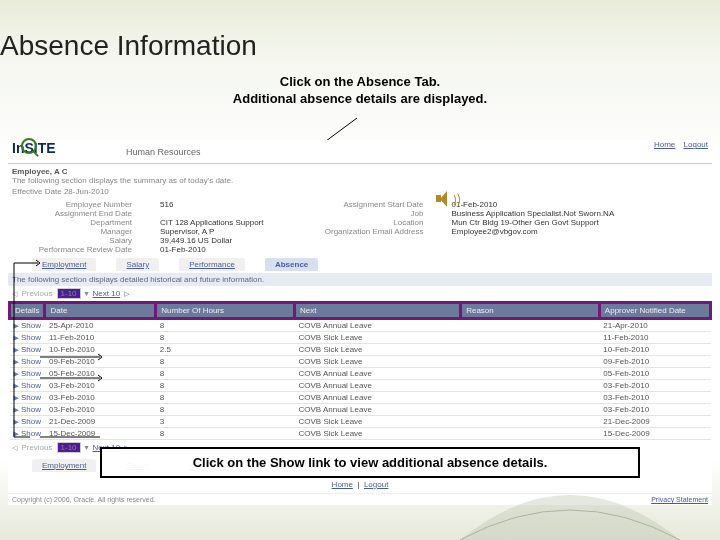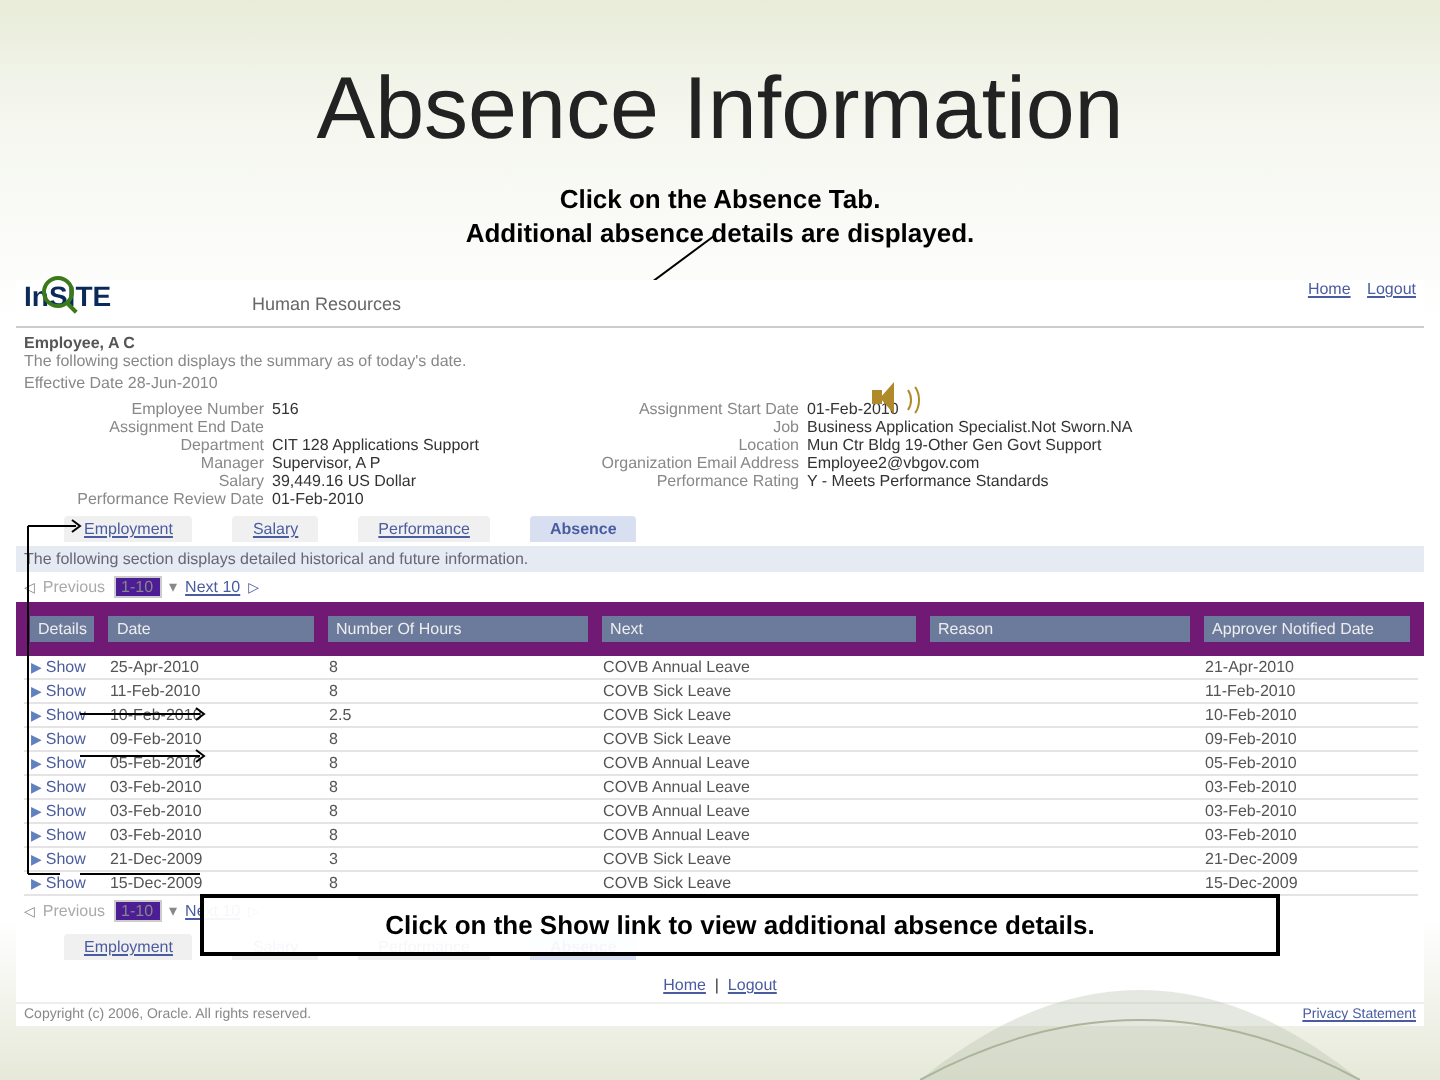--- a/index.html
+++ b/index.html
@@ -10,24 +10,24 @@
     font-family: Arial, Helvetica, sans-serif;
     overflow: hidden;
   }
   .slide {
     position: relative;
     width: 720px;
     height: 540px;
     background: linear-gradient(to bottom, #e8ecd8 0%, #f4f6ee 10%, #ffffff 30%, #ffffff 85%, #e6e9d9 100%);
   }
   .slide-title {
-    font-size: 44px;
+    font-size: 28px;
     font-weight: normal;
     color: #222;
-    text-align: center;
+    text-align: left;
     padding-top: 30px;
     margin: 0;
   }
   .subtitle {
     text-align: center;
     font-size: 13px;
     font-weight: bold;
     color: #000;
     margin-top: 12px;
     line-height: 1.3;
@@ -80,21 +80,21 @@
   .rule { border-top: 1px solid #ccc; margin: 3px 0; }
 
   .emp-name { font-weight: bold; color: #555; padding: 0 4px; }
   .emp-note { color: #888; padding: 0 4px 2px 4px; }
 
   .info-block {
     display: flex;
     gap: 40px;
     padding: 2px 4px;
   }
-  .info-col .kv { display: flex; }
+  .info-col .kv { display: flex; gap: 24px; }
   .kv .k { color: #888; text-align: right; width: 120px; padding-right: 4px; }
   .kv .v { color: #333; }
 
   .tabs {
     padding: 2px 4px;
     display: flex;
     gap: 0;
   }
   .tab {
     padding: 2px 10px;
@@ -137,21 +137,21 @@
     width: 100%;
     border-collapse: collapse;
   }
   table.grid th {
     background: #6c7b9c;
     color: #eee;
     font-weight: normal;
     text-align: left;
     padding: 2px 4px;
     font-size: 8px;
-    border: 7px solid #701a75;
+    border: 3px solid #701a75;
   }
   table.grid td {
     padding: 1px 4px;
     font-size: 8px;
     border-bottom: 1px solid #e4e4e4;
     color: #555;
   }
   .show-link { color: #4a5ca0; cursor: pointer; }
   .show-tri { color: #6080c0; font-size: 7px; margin-right: 2px; }
 
@@ -304,24 +304,20 @@
             <span class="v">Business Application Specialist.Not Sworn.NA</span>
           </div>
         <div class="kv">
             <span class="k">Location</span>
             <span class="v">Mun Ctr Bldg 19-Other Gen Govt Support</span>
           </div>
         <div class="kv">
             <span class="k">Organization Email Address</span>
             <span class="v">Employee2@vbgov.com</span>
           </div>
-        <div class="kv">
-            <span class="k">Performance Rating</span>
-            <span class="v">Y - Meets Performance Standards</span>
-          </div>
       </div>
     </div>
 
     <div class="tabs">
       <span class="tab">Employment</span>
       <span class="tab">Salary</span>
       <span class="tab">Performance</span>
       <span class="tab active">Absence</span>
     </div>
 

